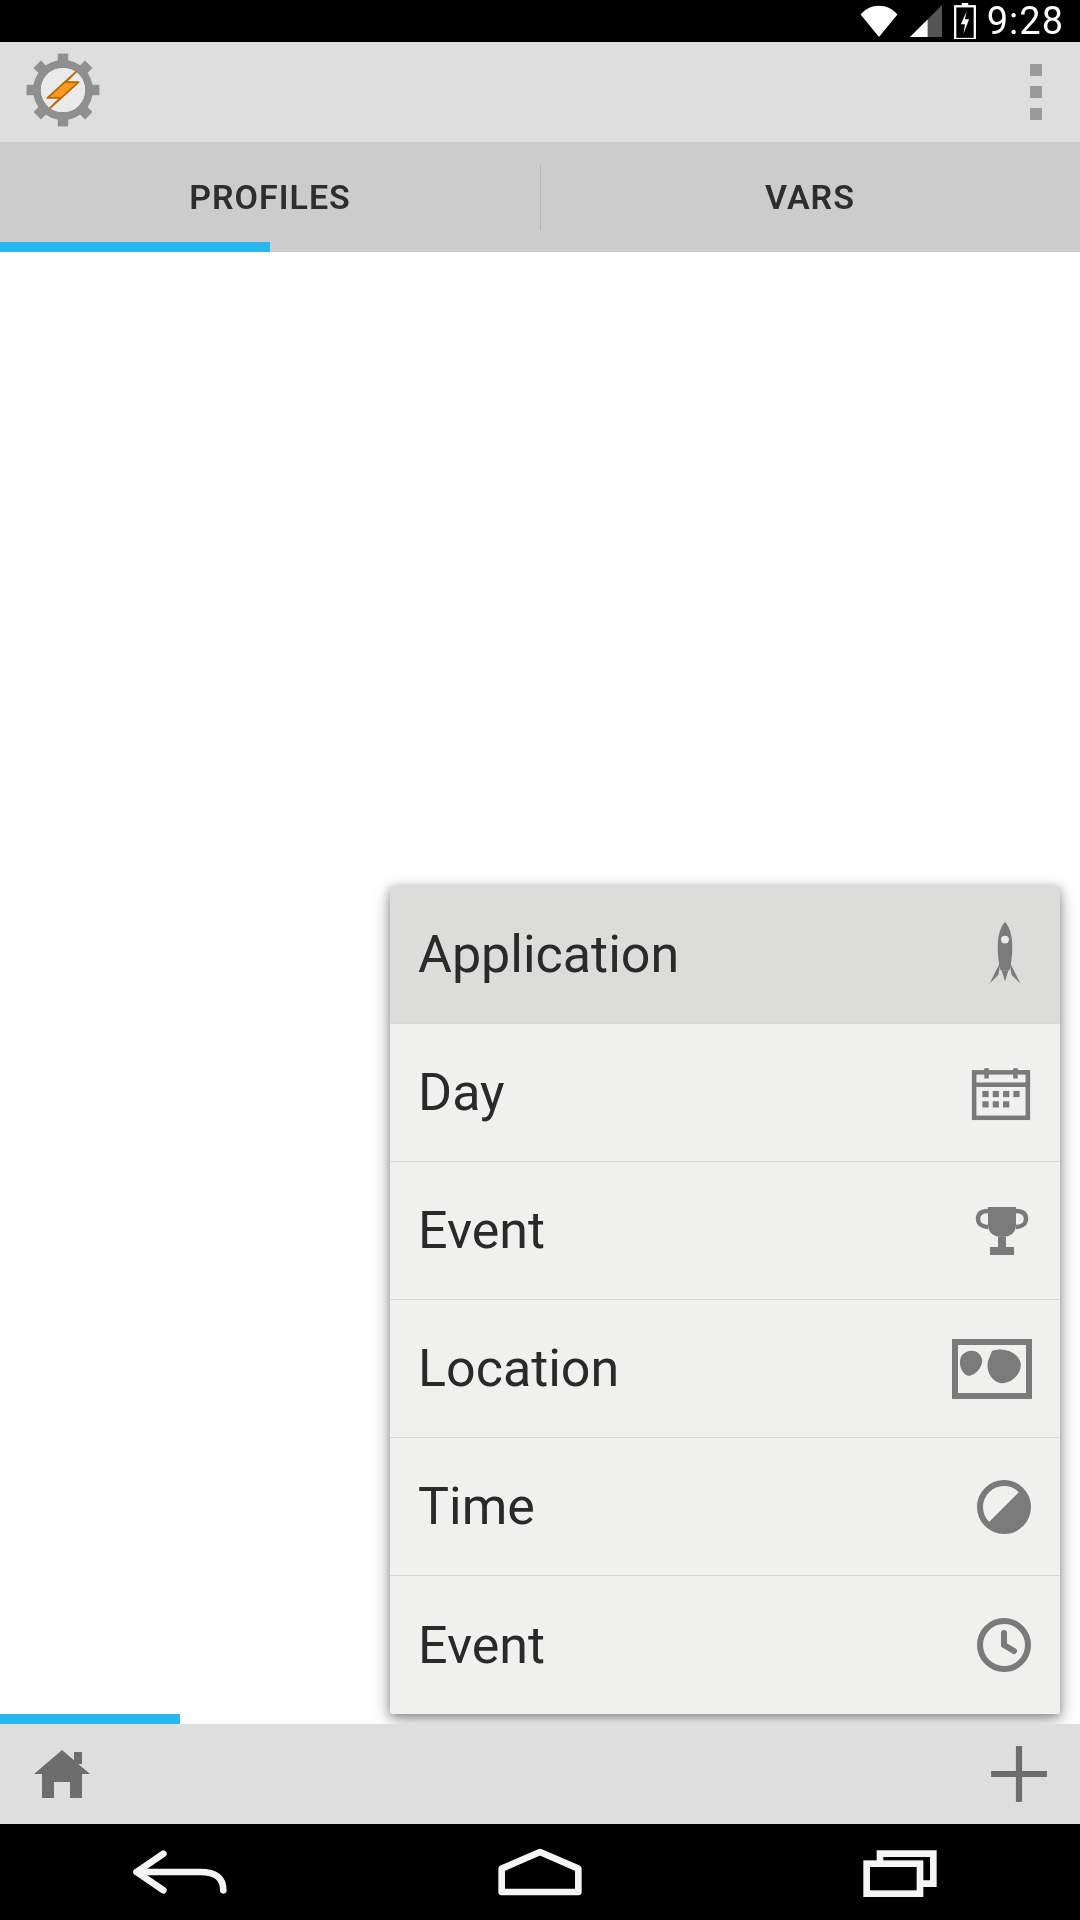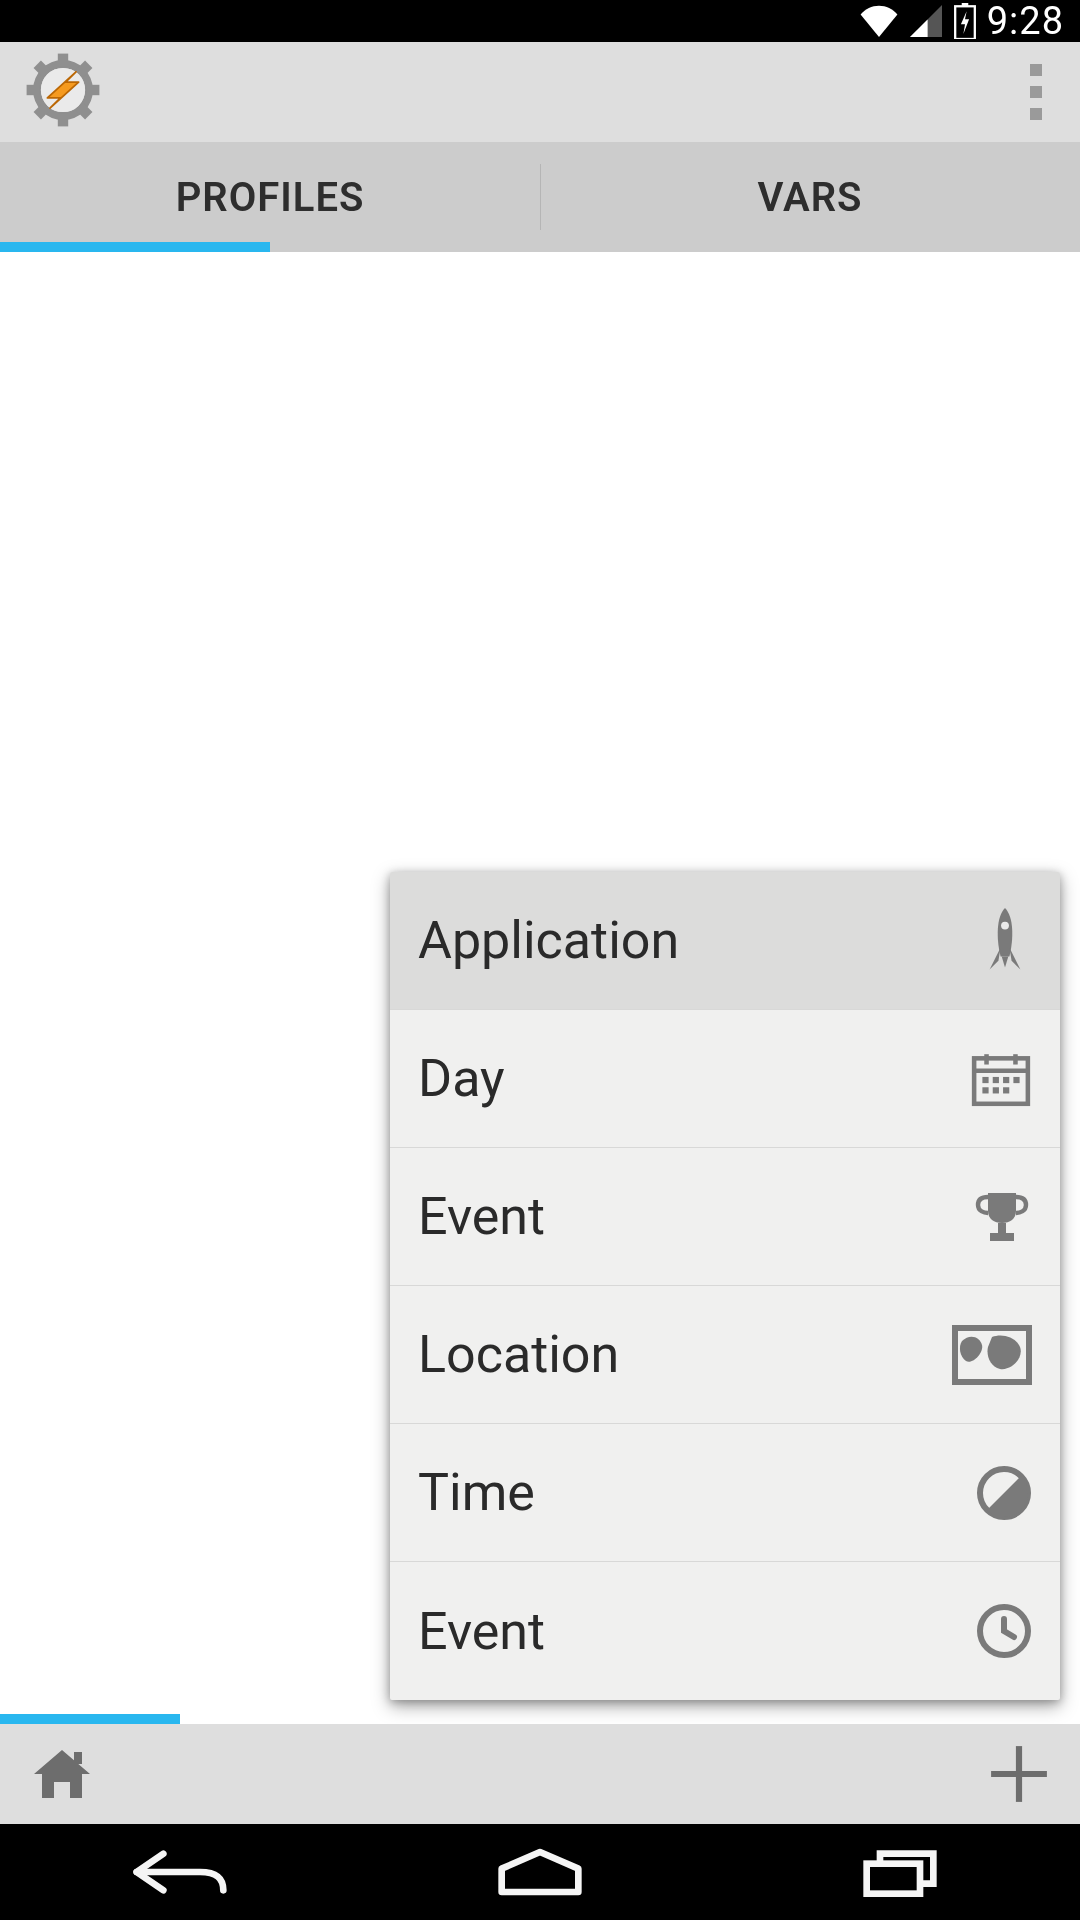--- a/index.html
+++ b/index.html
@@ -8,27 +8,27 @@
   
   .statusbar { height: 42px; background: #000; color: #fff; display: flex; align-items: center; justify-content: flex-end; padding: 0 16px; font-size: 38px; font-weight: 400; letter-spacing: 1px; }
   .statusbar .sb-item { margin-left: 10px; display: inline-flex; align-items: center; }
   .statusbar svg { display: block; }
   
   .actionbar { height: 100px; background: #dedede; display: flex; align-items: center; justify-content: space-between; padding: 0 20px 0 24px; }
   .overflow { width: 48px; height: 60px; display: flex; flex-direction: column; align-items: center; justify-content: center; gap: 10px; }
   .overflow span { width: 12px; height: 12px; background: #9a9a9a; display: block; }
   
   .tabs { height: 110px; background: #cccccc; display: flex; position: relative; }
-  .tab { flex: 1; display: flex; align-items: center; justify-content: center; font-size: 40px; letter-spacing: 1px; color: #2e2e2e; font-weight: 600; position: relative; }
+  .tab { flex: 1; display: flex; align-items: center; justify-content: center; font-size: 34px; letter-spacing: 1px; color: #2e2e2e; font-weight: 600; position: relative; }
   .tab + .tab::before { content: ""; position: absolute; left: 0; top: 22px; bottom: 22px; width: 1px; background: #b5b5b5; }
   .tab-indicator { position: absolute; left: 0; bottom: 0; height: 10px; width: 25%; background: #29b7ef; }
   
   .content { flex: 1; background: #ffffff; position: relative; }
   
-  .popup { position: absolute; right: 20px; bottom: 24px; width: 670px; background: #f0f0ef; box-shadow: 0 6px 18px rgba(0,0,0,0.35), 0 2px 8px rgba(0,0,0,0.25); border-radius: 2px; overflow: hidden; }
+  .popup { position: absolute; right: 20px; bottom: 10px; width: 670px; background: #f0f0ef; box-shadow: 0 6px 18px rgba(0,0,0,0.35), 0 2px 8px rgba(0,0,0,0.25); border-radius: 2px; overflow: hidden; }
   .popup-item { height: 138px; display: flex; align-items: center; justify-content: space-between; padding: 0 28px; font-size: 52px; color: #2a2a2a; border-bottom: 1px solid #d8d8d7; }
   .popup-item:last-child { border-bottom: none; }
   .popup-item.sel { background: #dcdcdb; }
   .popup-icon { color: #7a7a7a; display: flex; align-items: center; justify-content: center; }
   .popup-icon svg { display: block; }
   
   .bottombar { height: 100px; background: #dedede; display: flex; align-items: center; justify-content: space-between; padding: 0 30px; position: relative; }
   .short-indicator { position: absolute; left: 0; top: -10px; height: 10px; width: 180px; background: #29b7ef; }
   .bottom-icon { color: #6d6d6d; }
   .bottom-icon svg { display: block; }

